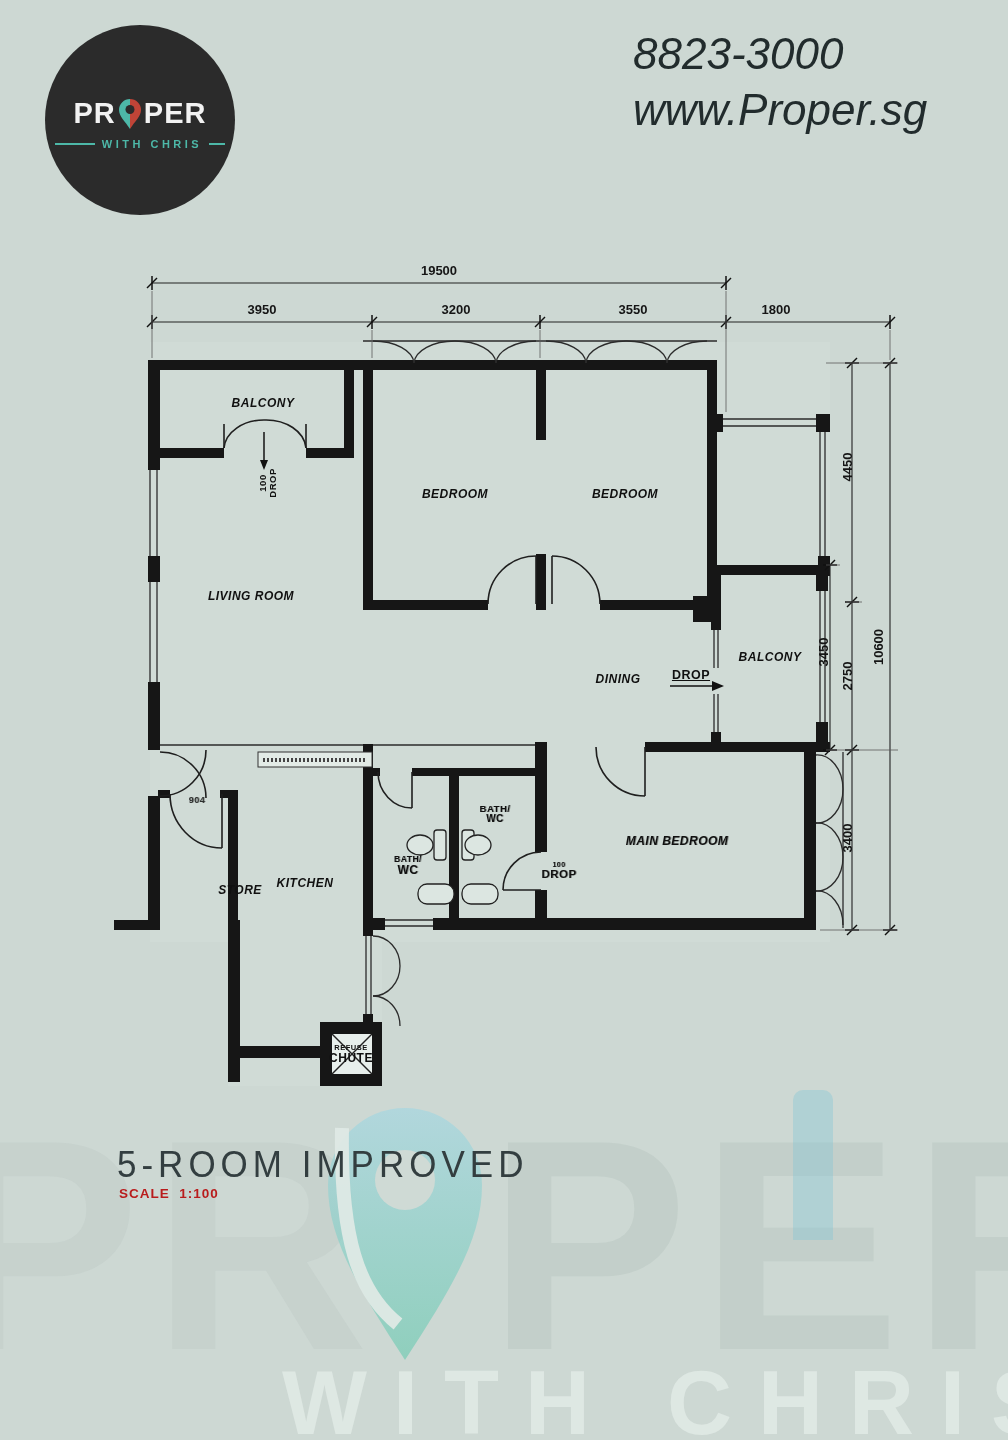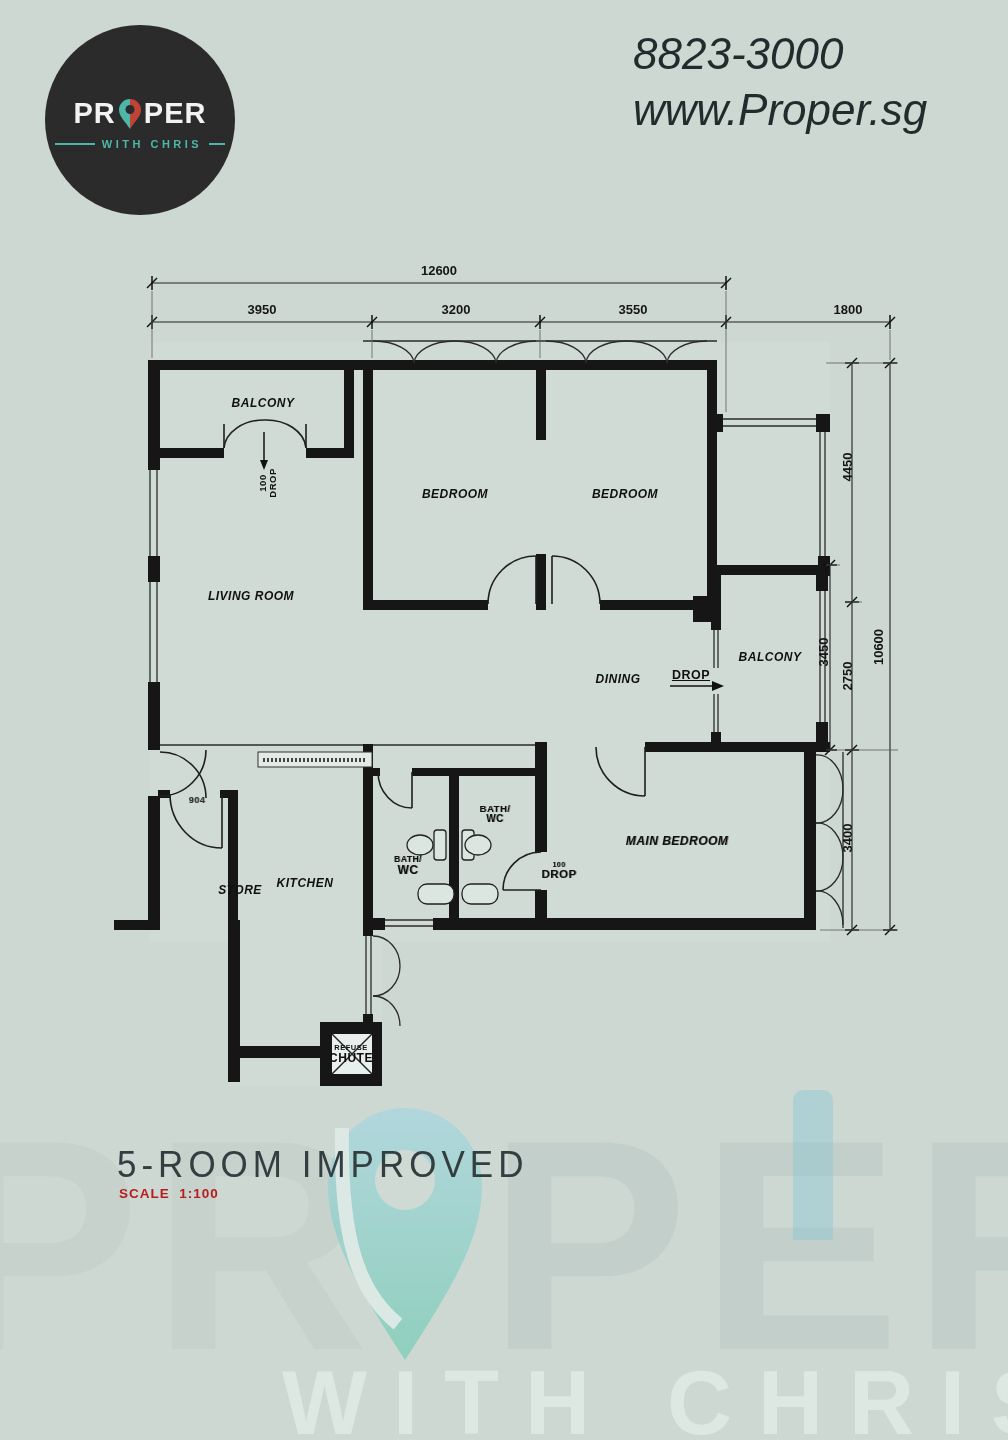--- a/index.html
+++ b/index.html
@@ -290,25 +290,25 @@
     <div style="font-size:9.5px;">100</div>
     <div style="font-size:9.5px;">DROP</div>
   </div>
   <div class="lbl" style="left:691px;top:675px;font-size:12.5px;text-decoration:underline;">DROP</div>
   <div class="lbl two smear" style="left:559px;top:871px;">
     <div style="font-size:7px;">100</div>
     <div style="font-size:11.5px;">DROP</div>
   </div>
   <div class="lbl smear" style="left:197px;top:800px;font-size:9px;opacity:.85;text-align:right;">904</div>
 
-  <div class="lbl dimlbl" style="left:439px;top:270px;">12600</div>
+  <div class="lbl dimlbl" style="left:439px;top:270px;">19500</div>
   <div class="lbl dimlbl" style="left:262px;top:309px;">3950</div>
   <div class="lbl dimlbl" style="left:456px;top:309px;">3200</div>
   <div class="lbl dimlbl" style="left:633px;top:309px;">3550</div>
-  <div class="lbl dimlbl" style="left:848px;top:309px;">1800</div>
+  <div class="lbl dimlbl" style="left:776px;top:309px;">1800</div>
   <div class="lbl dimlbl rot" style="left:847px;top:467px;">4450</div>
   <div class="lbl dimlbl rot" style="left:823px;top:652px;">3450</div>
   <div class="lbl dimlbl rot" style="left:847px;top:676px;">2750</div>
   <div class="lbl dimlbl rot" style="left:847px;top:838px;">3400</div>
   <div class="lbl dimlbl rot" style="left:878px;top:647px;">10600</div>
 
   <div class="logo">
     <div class="wordmark">
       <span>PR</span>
       <svg width="26" height="34" viewBox="0 0 26 34" style="margin:0 1px;position:static;">

